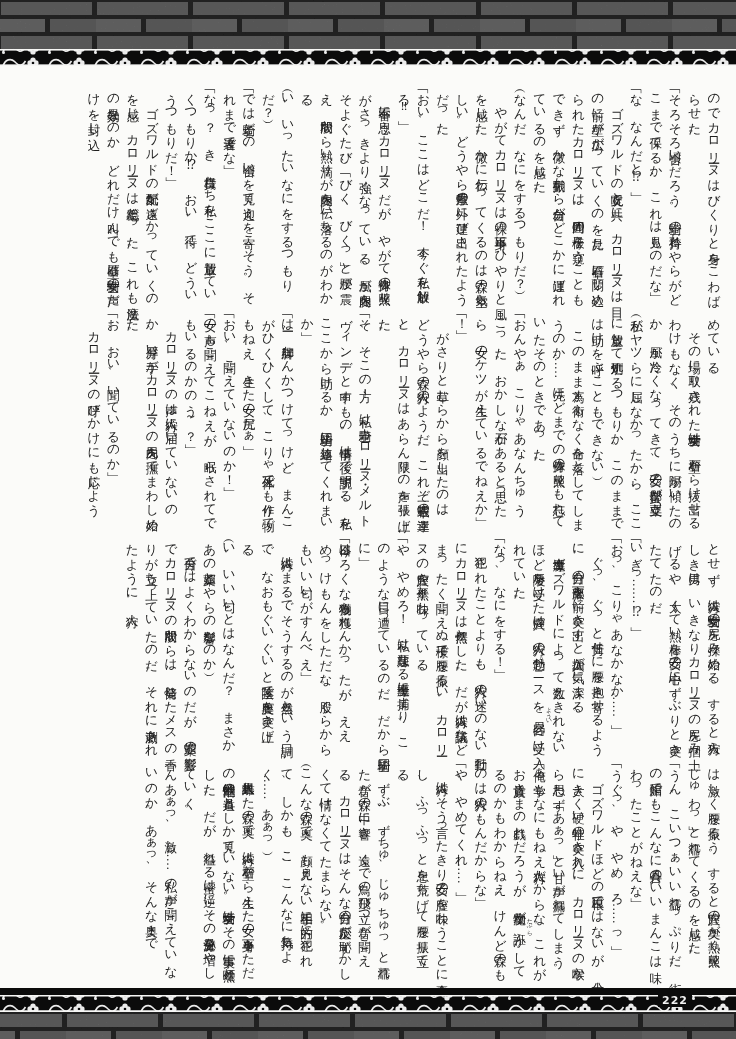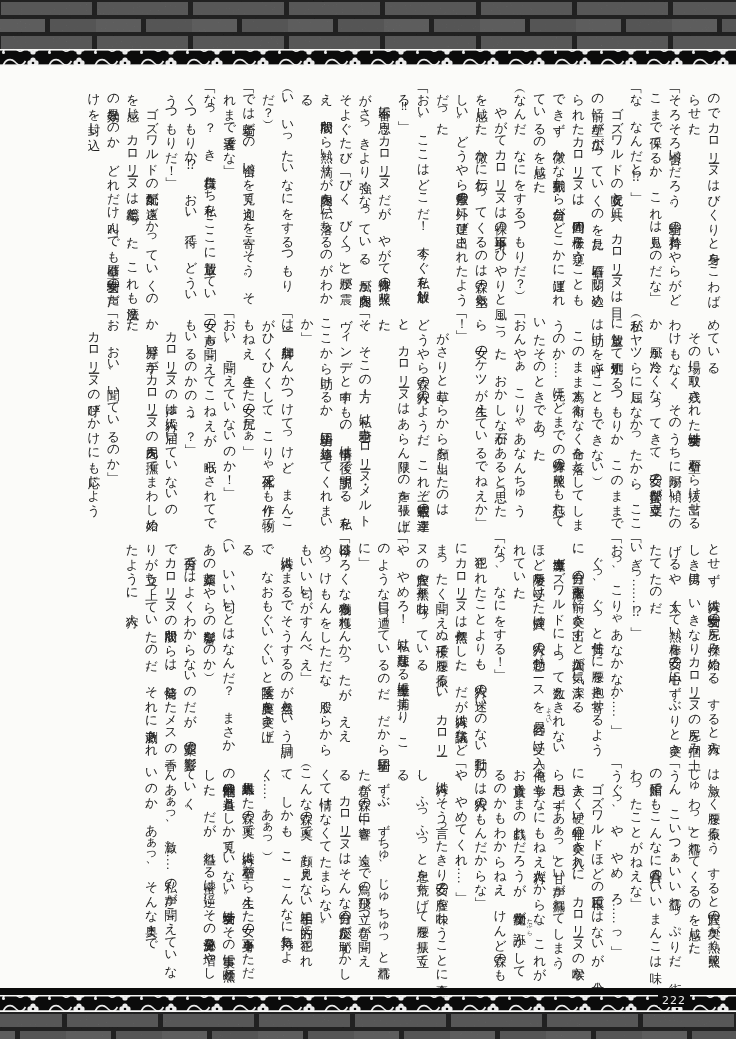--- a/index.html
+++ b/index.html
@@ -7,21 +7,21 @@
   .sheet{position:relative;width:736px;height:1039px;background:#fbfbf9;overflow:hidden}
 
   
   .border-top{position:absolute;left:0;top:0;width:736px;height:66px}
   .border-bottom{position:absolute;left:0;top:988px;width:736px;height:51px}
   .border-top svg,.border-bottom svg{display:block}
 
   .page-number{
     position:absolute;left:658px;top:994px;z-index:5;
     font-family:"DejaVu Sans","Liberation Sans",sans-serif;
-    font-size:11px;font-weight:normal;line-height:13px;
+    font-size:11px;font-weight:bold;line-height:13px;
     color:#f2f2f2;background:#0b0b0b;padding:0 4px;letter-spacing:1px;
   }
 
   
   .dan{
     position:absolute;right:13px;width:679px;height:216px;
     writing-mode:vertical-rl;text-orientation:mixed;
     font-family:"Liberation Serif","DejaVu Serif",serif;
     font-size:12.6px;line-height:19.38px;letter-spacing:0;
     color:#1e1e1e;line-break:strict;overflow:visible;

